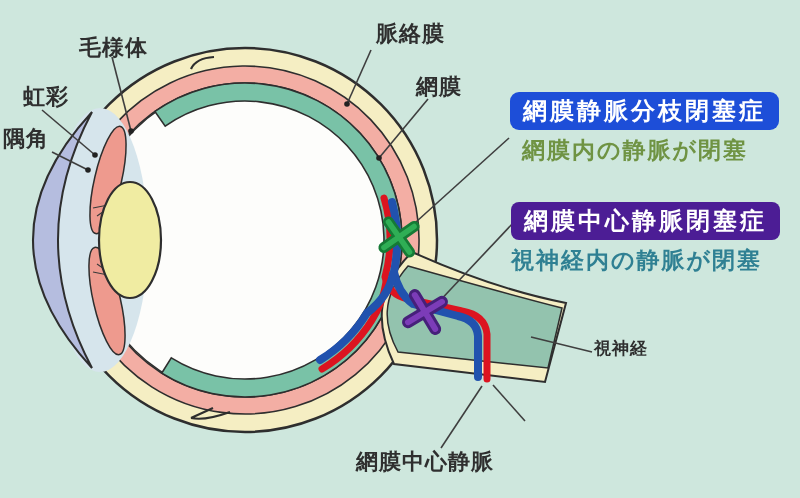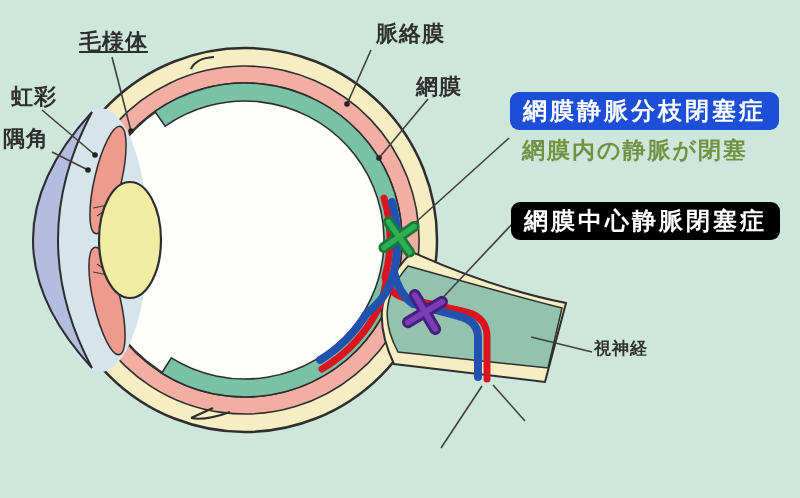--- a/index.html
+++ b/index.html
@@ -12,29 +12,29 @@
   .lbl{
     position:absolute;color:#2f2f2f;font-size:22px;font-weight:600;
     letter-spacing:1px;white-space:nowrap;line-height:1.1;
   }
   .callout-title{
     position:absolute;color:#fff;font-size:24px;font-weight:700;
     letter-spacing:3px;white-space:nowrap;border-radius:9px;
     padding:4px 13px;line-height:1.25;
   }
   .callout-title.green{background:#1d4ed8;left:510px;top:92px;}
-  .callout-title.blue{background:#000000;left:511px;top:202px;}
+  .callout-title.blue{background:#4c1d95;left:511px;top:202px;border-radius:8px;}
   .callout-sub{
     position:absolute;font-size:23px;font-weight:700;letter-spacing:2px;
     white-space:nowrap;line-height:1.2;
   }
   .callout-sub.green{color:#6f9343;left:522px;top:137px;}
   .callout-sub.blue{color:#2f8093;left:511px;top:247px;}
-  .l-ciliary{left:79px;top:30px;text-decoration:underline;}
-  .l-iris{left:11px;top:85px;}
+  .l-ciliary{left:79px;top:36px;}
+  .l-iris{left:23px;top:85px;}
   .l-angle{left:3px;top:129px;font-family:Liberation Mono, monospace;}
   .l-choroid{left:348px;top:22px;margin-left:28px;}
   .l-retina{left:416px;top:75px;}
   .l-nerve{left:594px;top:340px;font-size:17px;}
   .l-artery{left:526px;top:416px;}
   .l-vein{left:356px;top:450px;}
 </style>
 </head>
 <body>
 
@@ -120,18 +120,20 @@
       </g>
     </g>
   </svg>
 
   <div class="lbl l-ciliary">毛様体</div>
   <div class="lbl l-iris">虹彩</div>
   <div class="lbl l-angle">隅角</div>
   <div class="lbl l-choroid">脈絡膜</div>
   <div class="lbl l-retina">網膜</div>
   <div class="lbl l-nerve">視神経</div>
+  <div class="lbl l-vein">網膜中心静脈</div>
 
   <div class="callout-title green">網膜静脈分枝閉塞症</div>
   <div class="callout-sub green">網膜内の静脈が閉塞</div>
   <div class="callout-title blue">網膜中心静脈閉塞症</div>
+  <div class="callout-sub blue">視神経内の静脈が閉塞</div>
 
 </div>
 
 </body></html>

